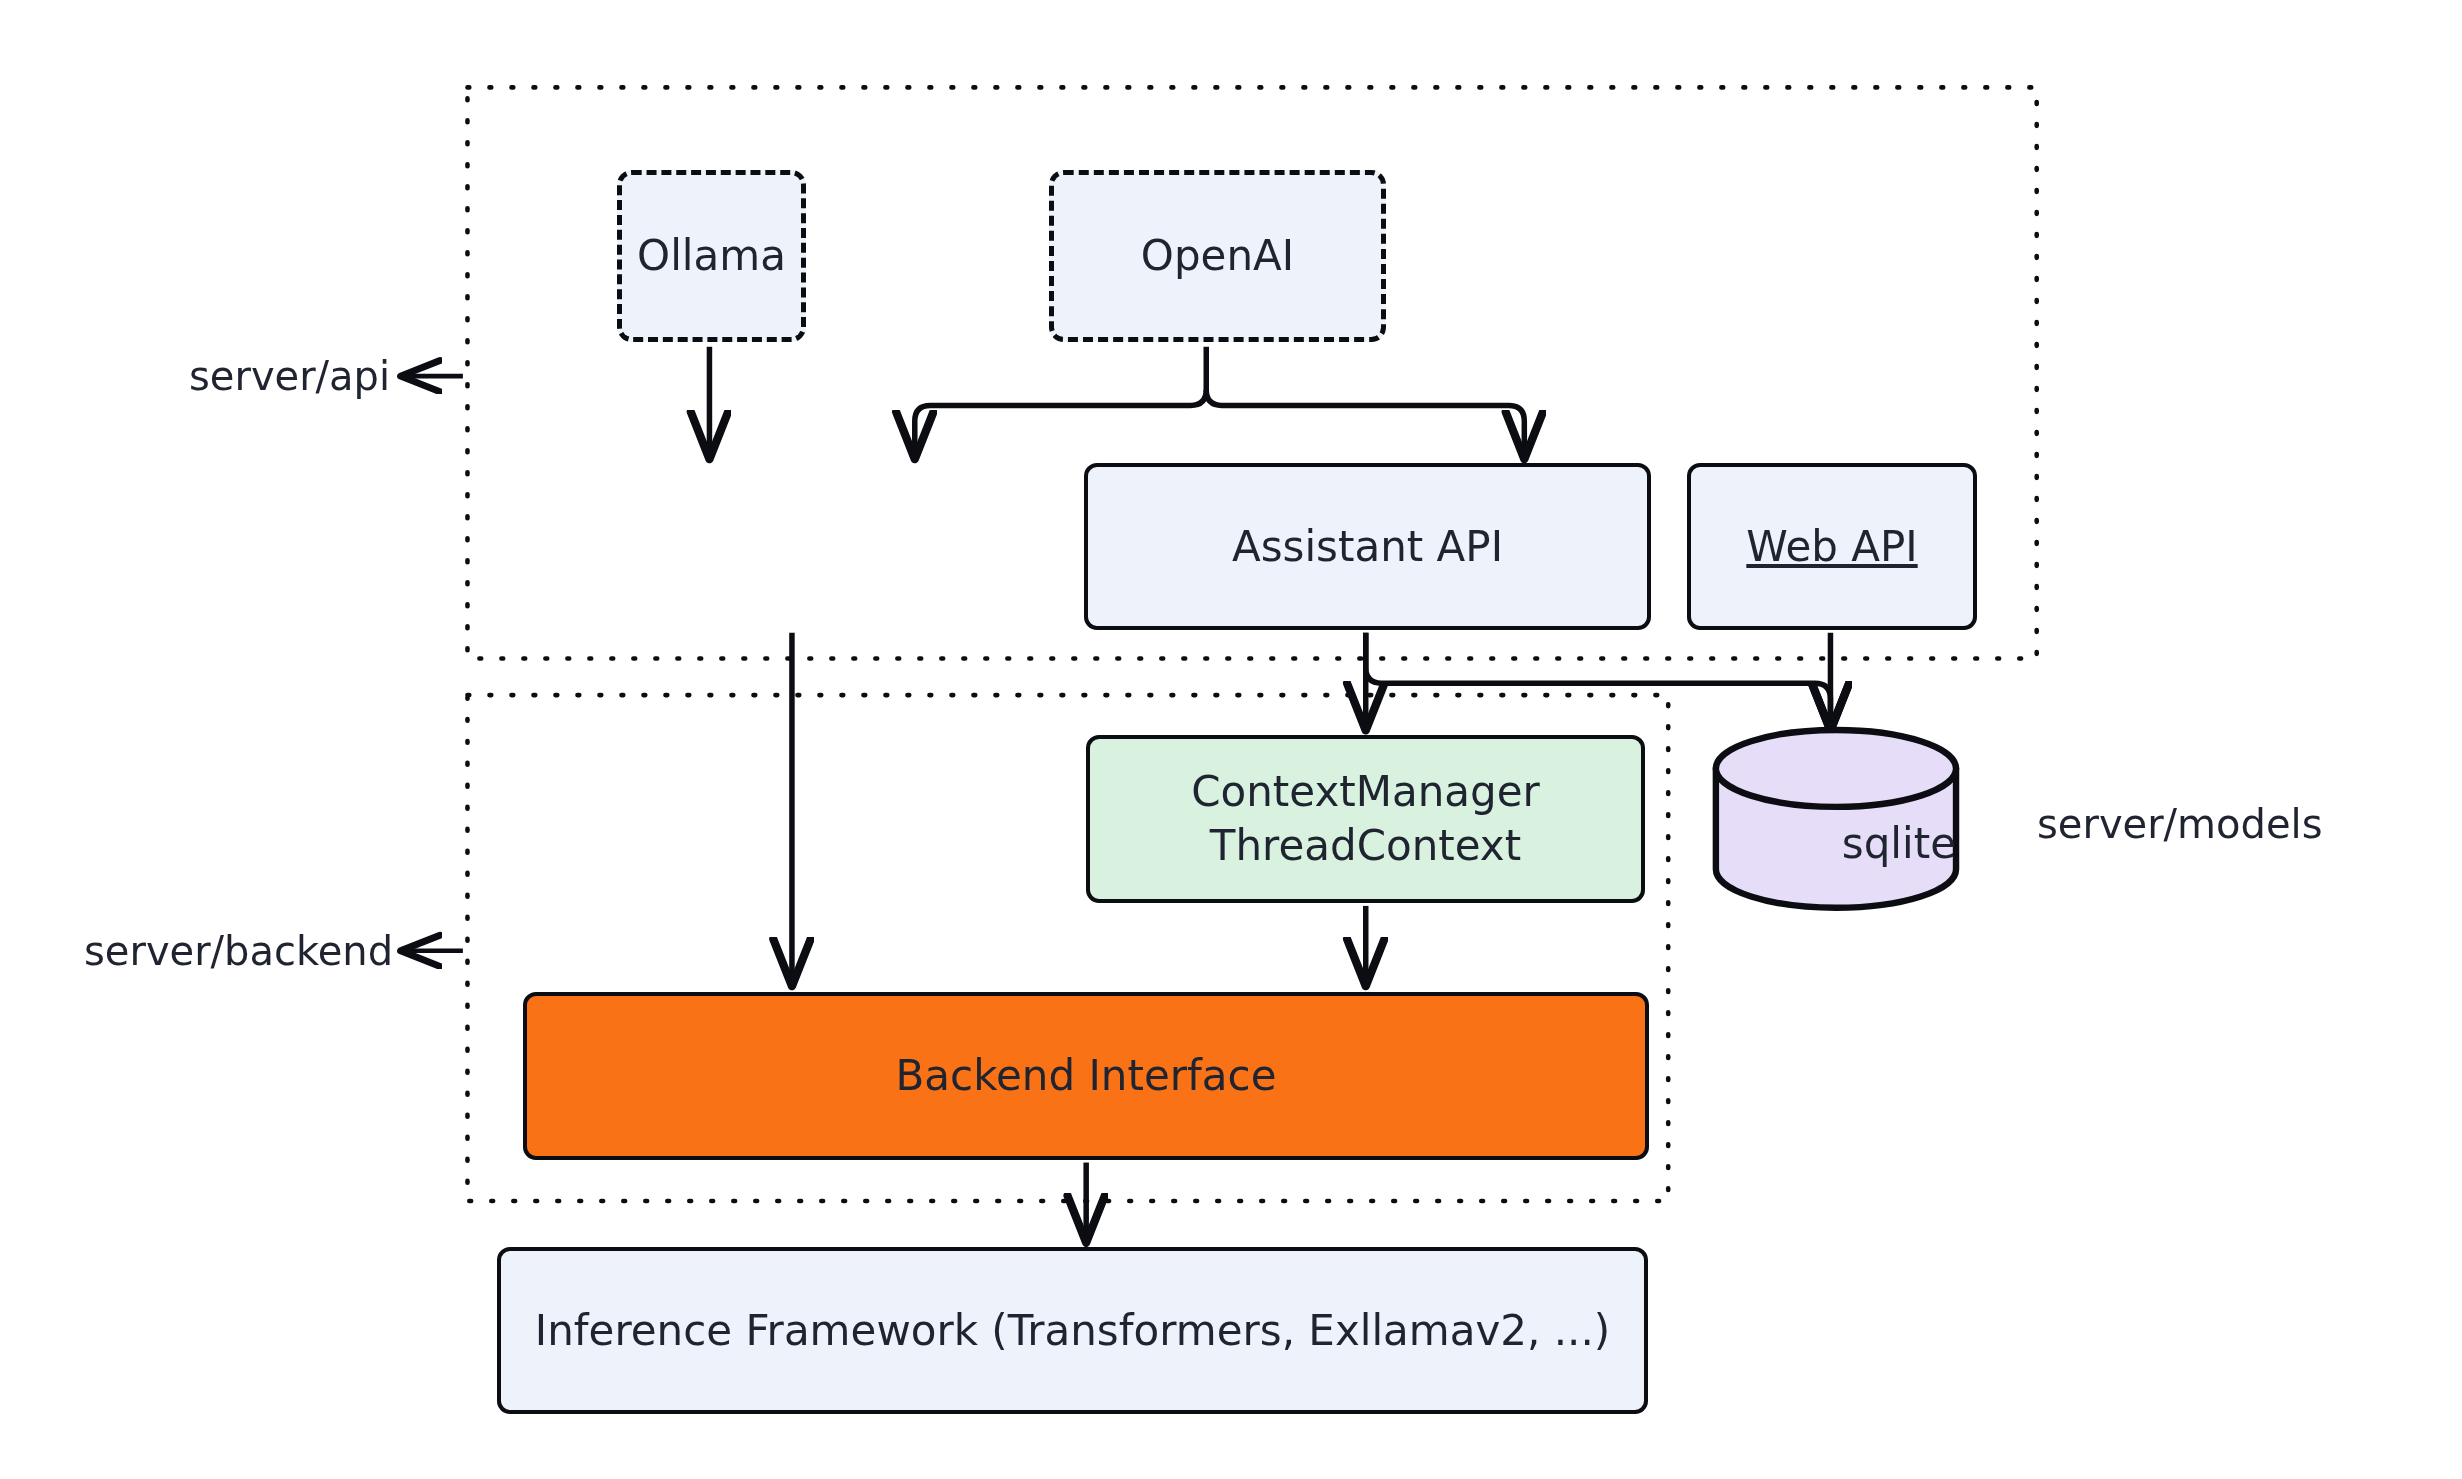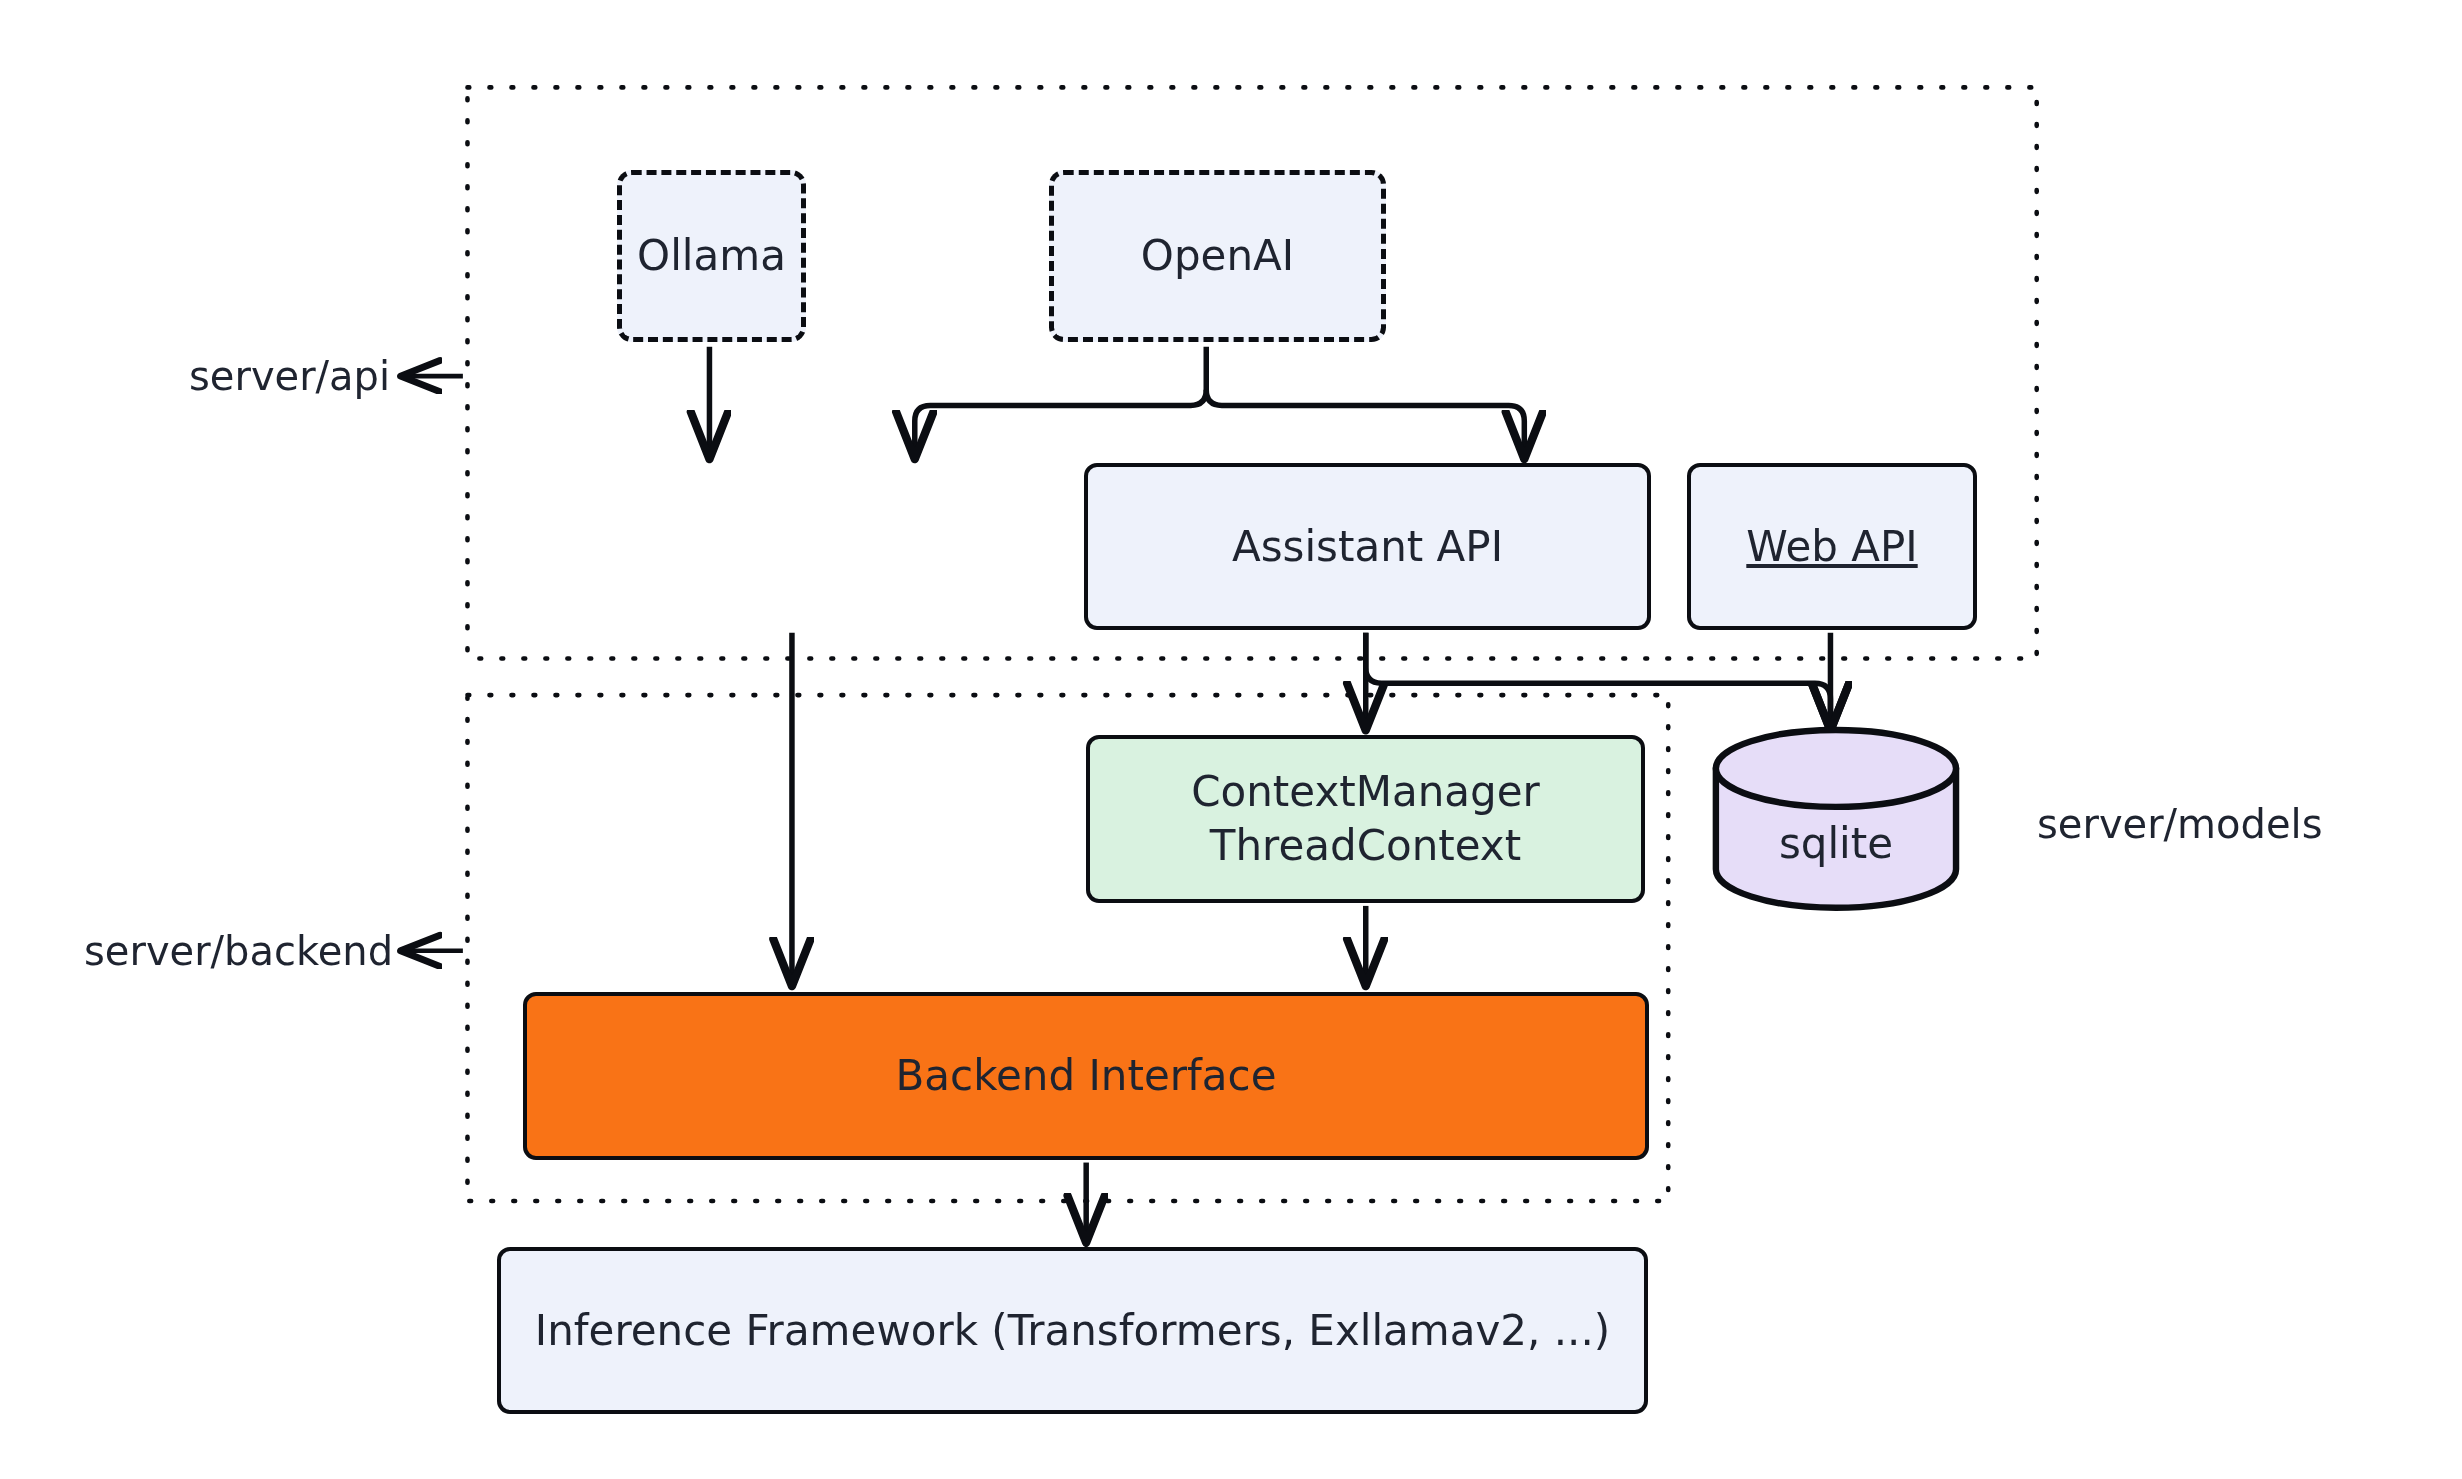--- a/index.html
+++ b/index.html
@@ -57,21 +57,21 @@
     position: absolute;
     color: #1f2430;
     white-space: nowrap;
     display: flex;
     align-items: center;
   }
   .cyl-label {
     position: absolute;
     display: flex;
     align-items: center;
-    justify-content: center;
+    justify-content: flex-end;
     color: #1f2430;
     pointer-events: none;
   }
   .f-46 { font-size: 42px; }
   .f-44 { font-size: 40px; }
 </style>
 </head>
 <body>
 
 <div id="canvas">

